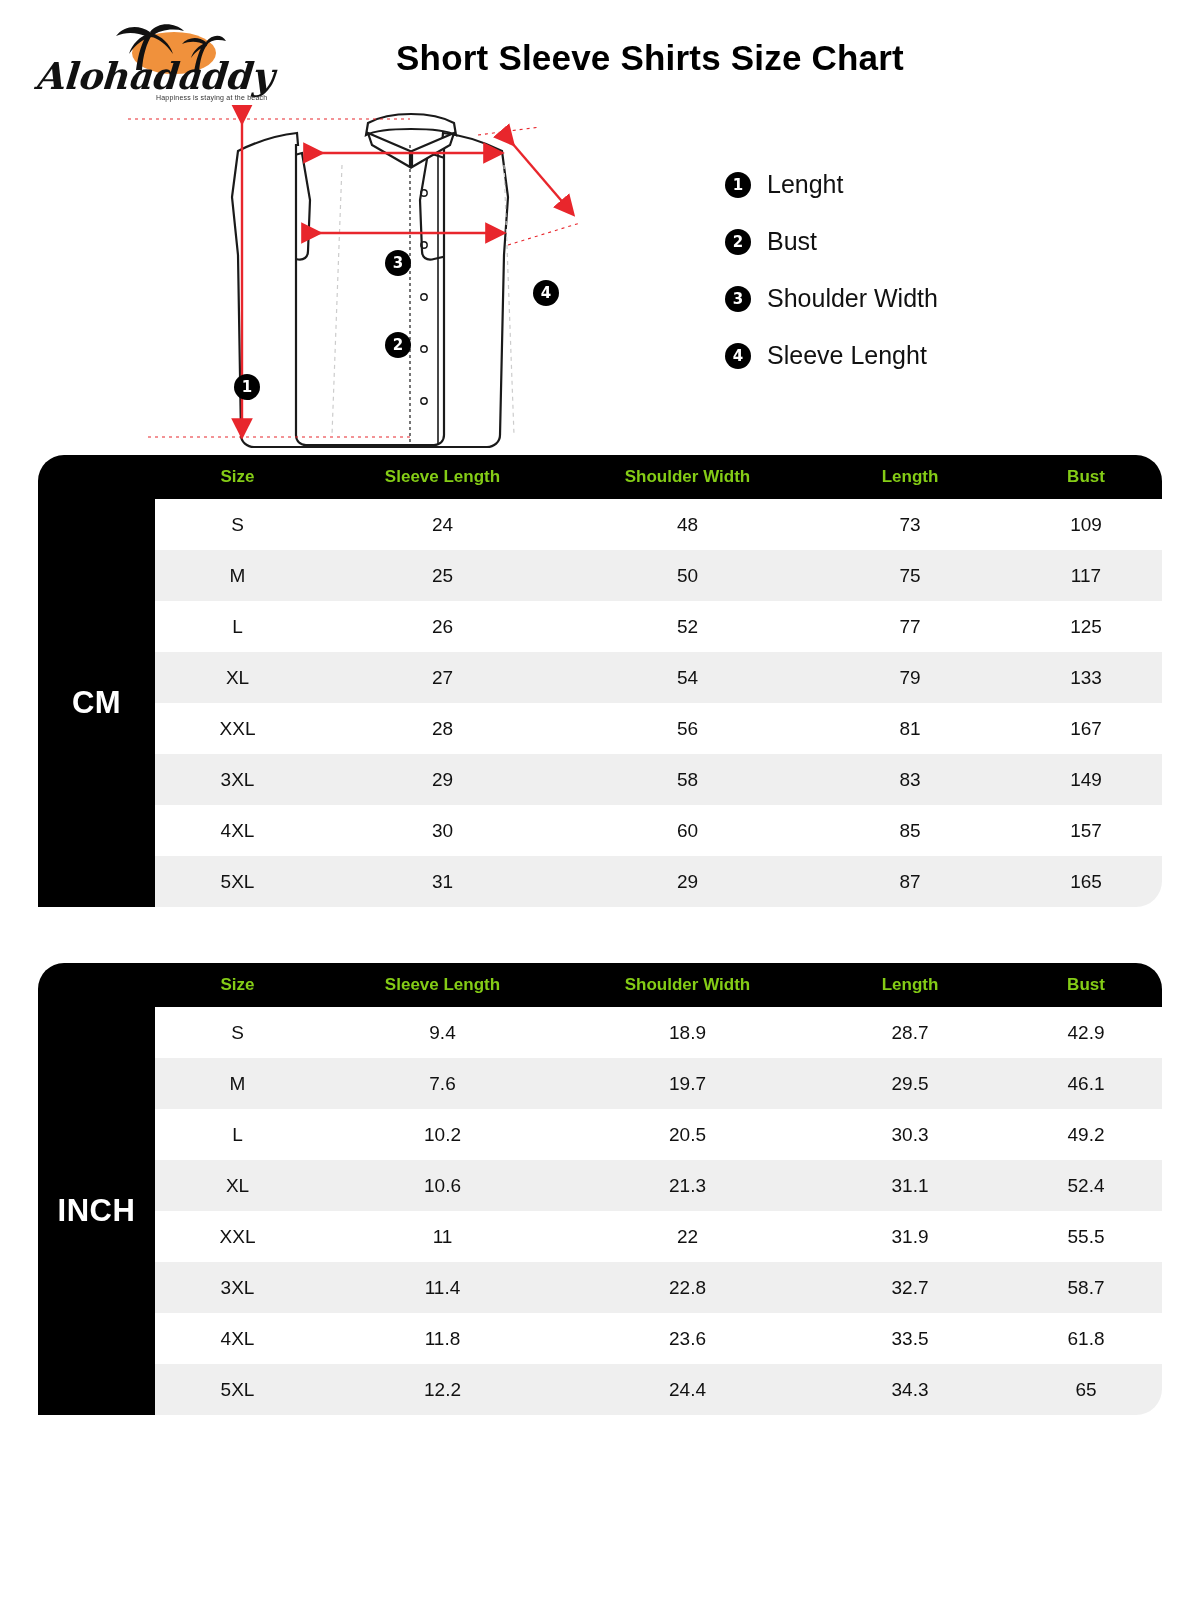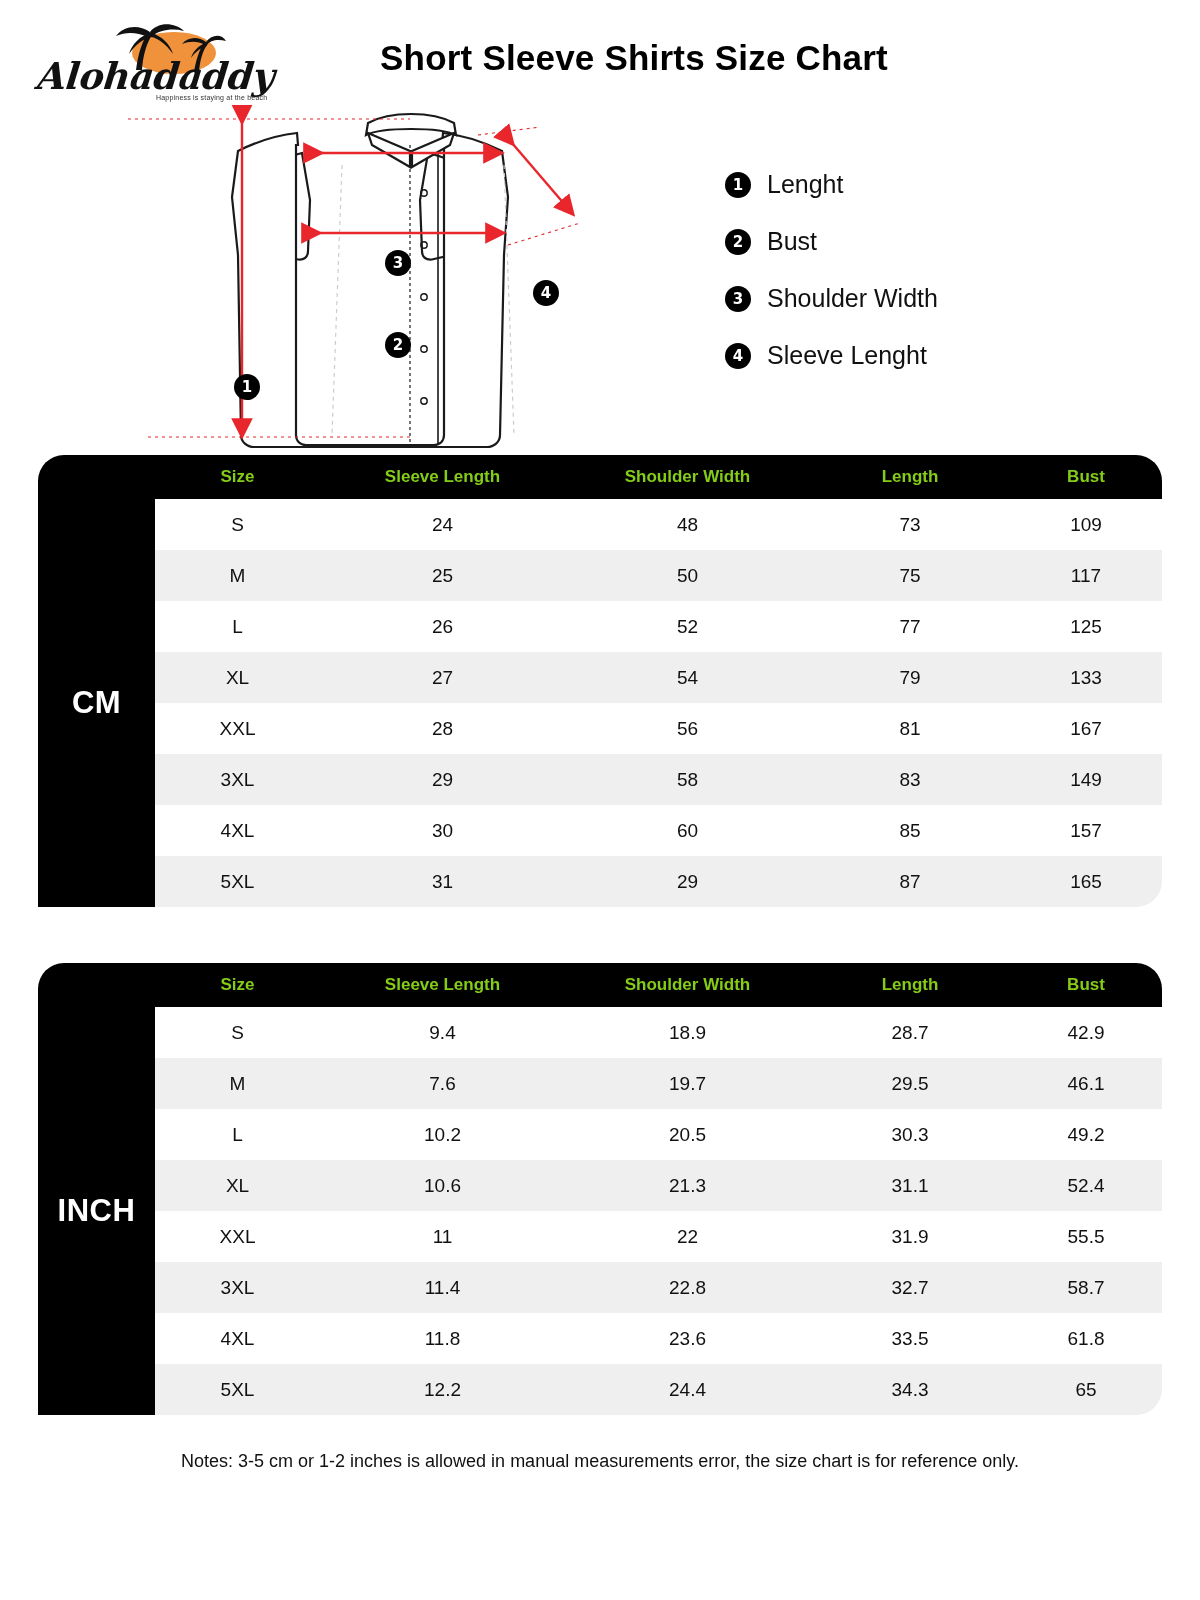--- a/index.html
+++ b/index.html
@@ -28,21 +28,21 @@
     color: #111;
     transform: skewX(-6deg);
   }
   .logo-sub {
     position: absolute; left: 118px; top: 80px;
     font-size: 7px; color: #333; letter-spacing: .2px;
   }
   .logo-palm { position: absolute; left: 58px; top: 6px; }
 
   .title {
-    position: absolute; left: 284px; top: 38px; width: 700px;
+    position: absolute; left: 300px; top: 38px; width: 700px;
     text-align: center;
     font-size: 35px; font-weight: bold;
     letter-spacing: .2px;
   }
 
   
   .diagram { position: relative; height: 345px; }
   .legend { position: absolute; left: 725px; top: 60px; }
   .legend-row {
     display: flex; align-items: center;
@@ -371,15 +371,14 @@
           <td>5XL</td>
           <td>12.2</td>
           <td>24.4</td>
           <td>34.3</td>
           <td class="rounded-bot-last">65</td>
         </tr>
       </tbody>
     </table>
   </div>
 
-  <div class="notes">Notes: 3-5 cm or 1-2 inches is allowed in manual measurements error, the size chart is for reference only.</div>
 
 </div>
 
 </body></html>

